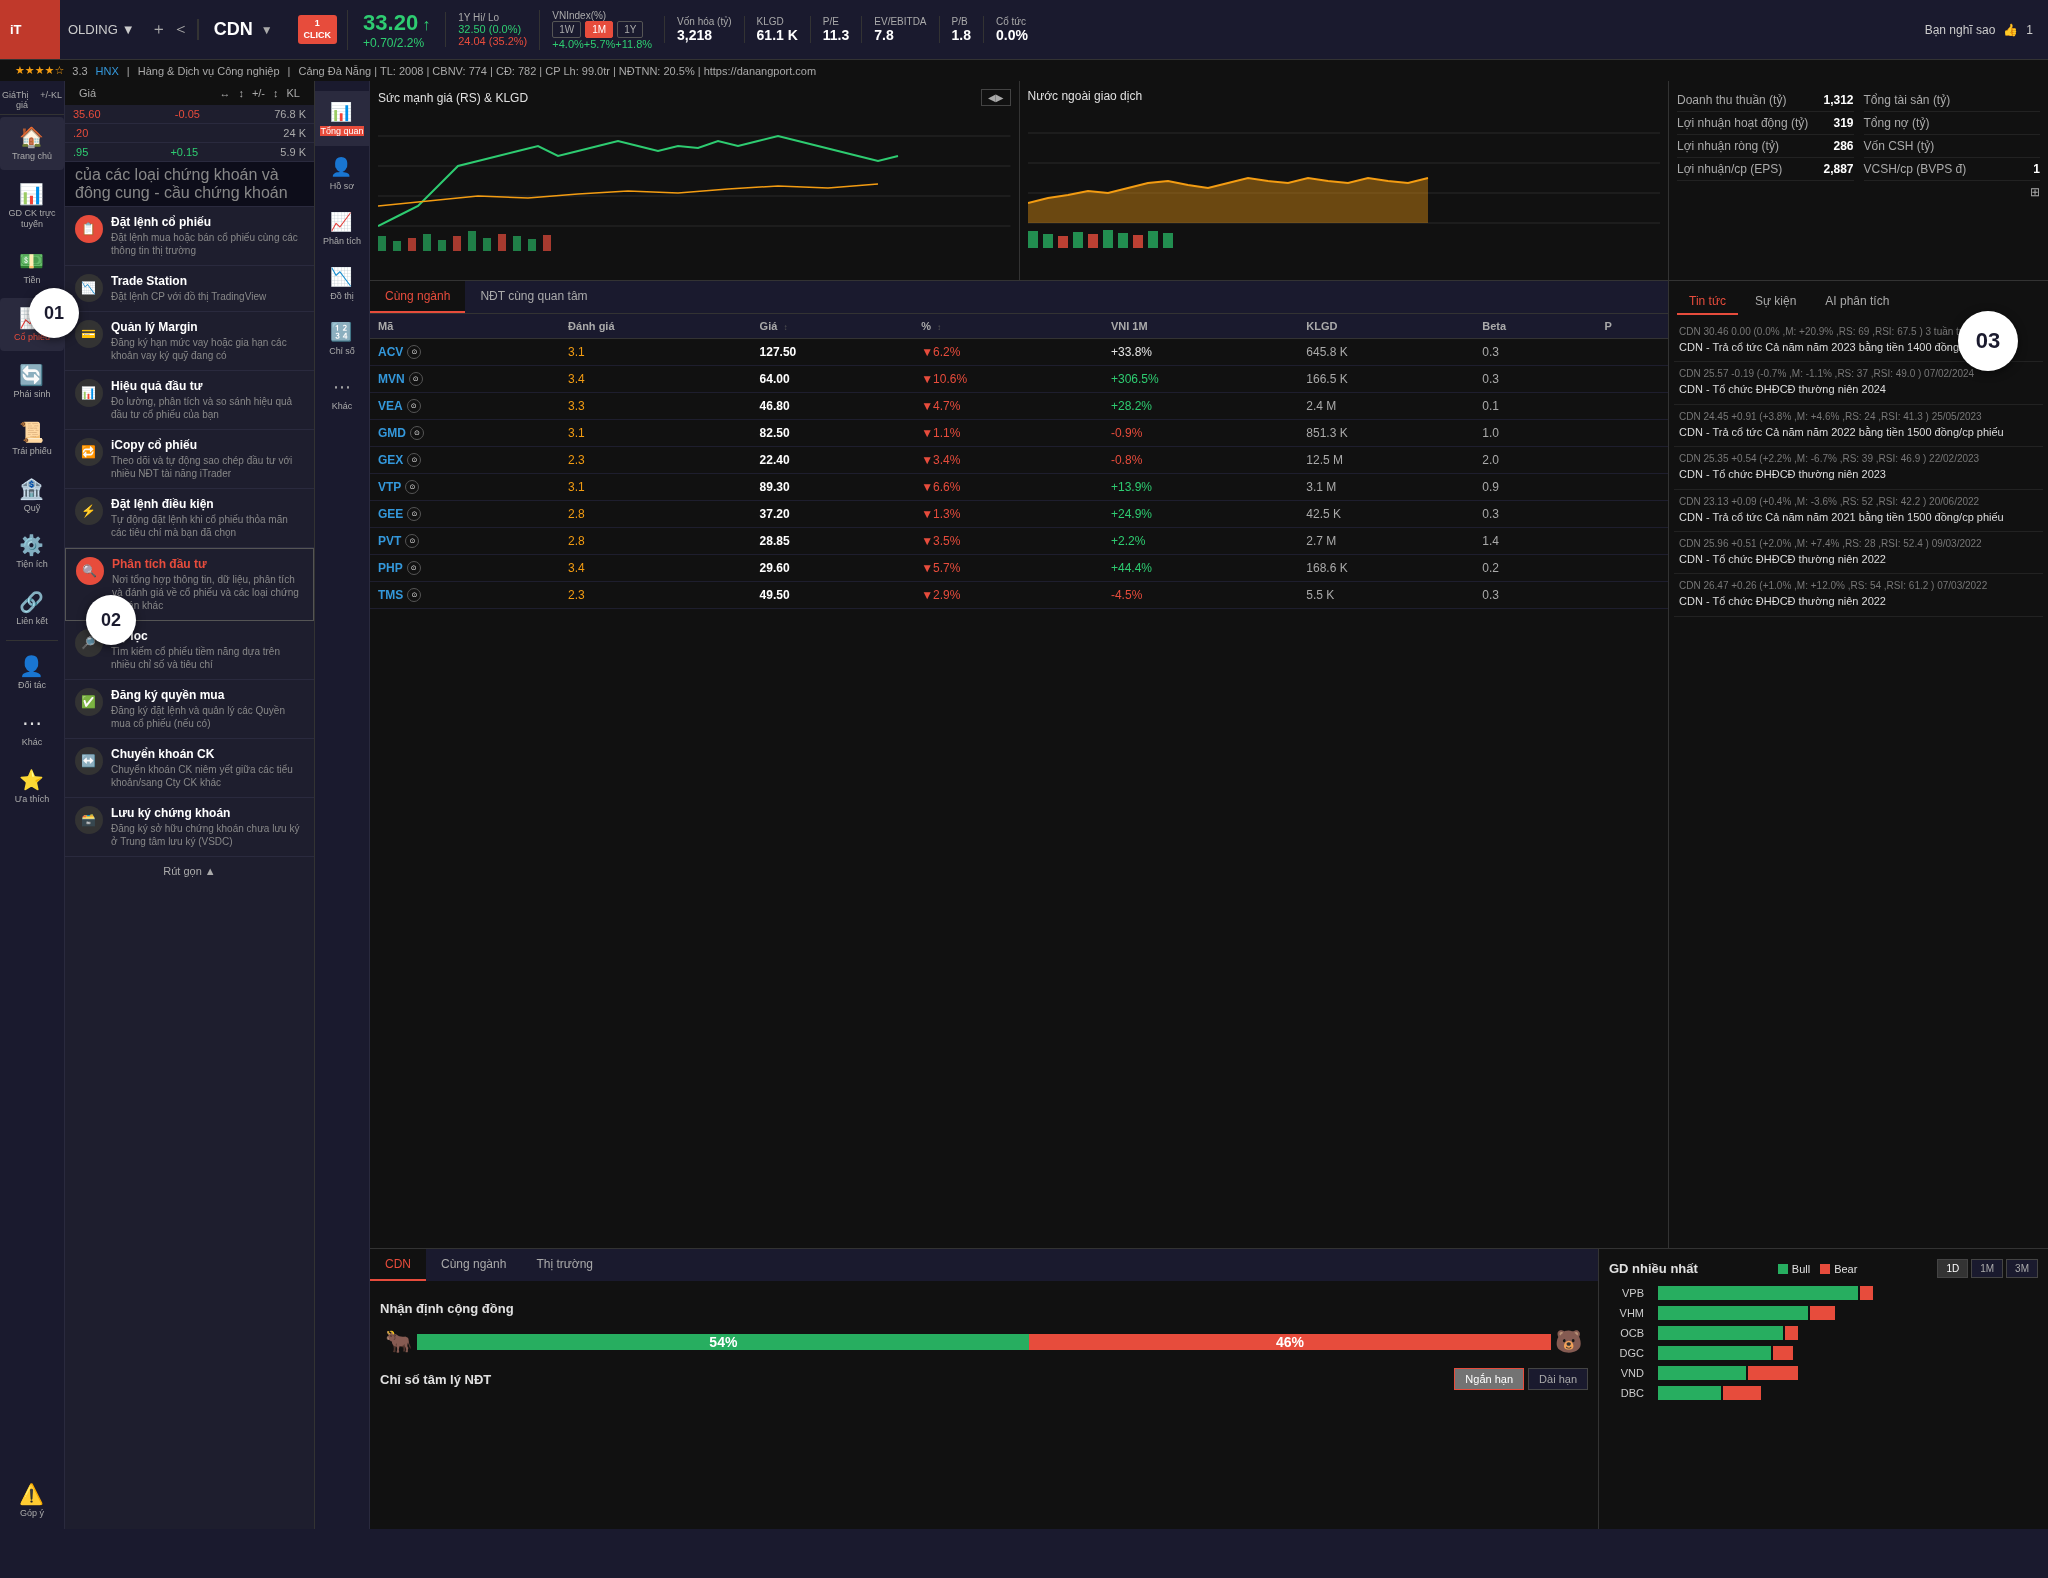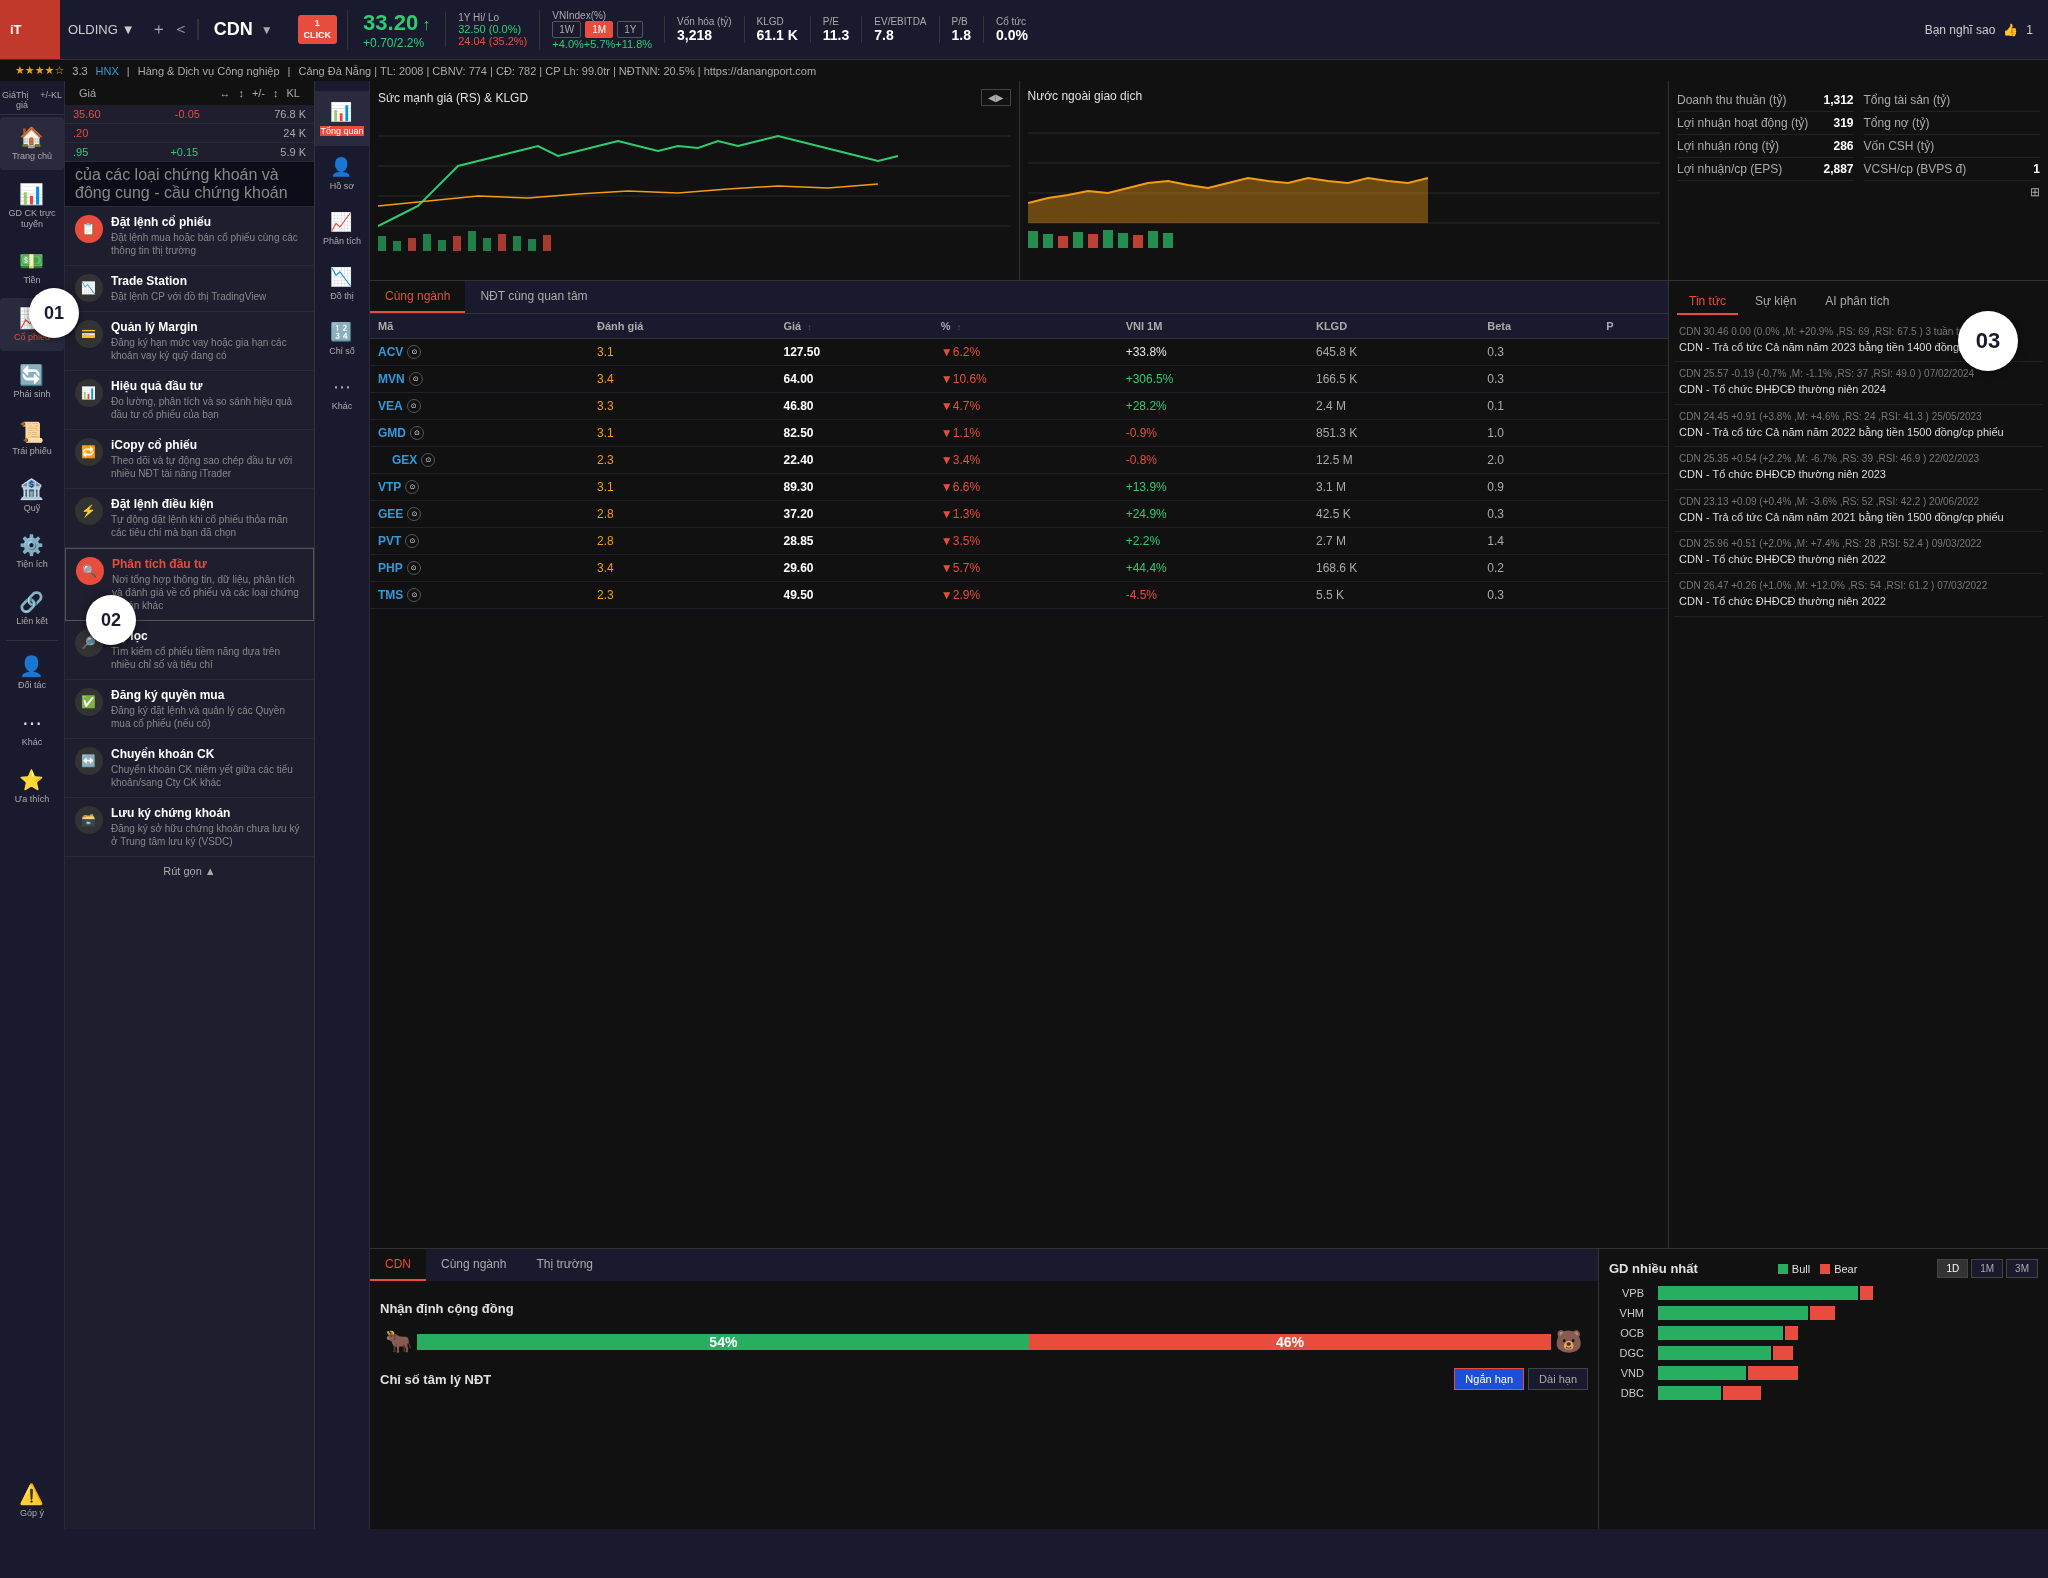--- a/index.html
+++ b/index.html
@@ -80,21 +80,21 @@
     .news-meta { color: #777; font-size: 10px; margin-bottom: 3px; }
     .news-title { color: #ddd; font-size: 11px; line-height: 1.4; }
     .bottom-tabs { display: flex; background: #1a1a2e; margin-bottom: 10px; }
     .community-section { padding: 10px; }
     .community-label { font-size: 13px; font-weight: bold; margin-bottom: 8px; color: #e0e0e0; }
     .sentiment-bar { display: flex; align-items: center; height: 36px; border-radius: 4px; overflow: hidden; margin-bottom: 8px; }
     .bull-bar { background: #27ae60; display: flex; align-items: center; justify-content: center; color: white; font-weight: bold; font-size: 14px; }
     .bear-bar { background: #e74c3c; display: flex; align-items: center; justify-content: center; color: white; font-weight: bold; font-size: 14px; }
     .investor-idx { font-size: 13px; font-weight: bold; margin-top: 8px; color: #e0e0e0; display: flex; justify-content: space-between; align-items: center; }
     .period-btn { padding: 4px 10px; background: #1a1a2e; border: 1px solid #444; color: #aaa; cursor: pointer; font-size: 11px; }
-    .period-btn.active { background: #1d4ed8; border-color: #e74c3c; color: white; }
+    .period-btn.active { background: #737373; border-color: #e74c3c; color: white; }
     .gd-header { display: flex; align-items: center; justify-content: space-between; margin-bottom: 8px; }
     .gd-title { font-size: 13px; font-weight: bold; color: #e0e0e0; }
     .legend { display: flex; gap: 10px; font-size: 11px; }
     .legend-item { display: flex; align-items: center; gap: 4px; }
     .legend-dot { width: 10px; height: 10px; }
     .period-tabs { display: flex; gap: 3px; }
     .period-tab { padding: 3px 8px; background: #1a1a2e; border: 1px solid #444; color: #aaa; cursor: pointer; font-size: 10px; }
     .period-tab.active { background: #333; color: white; }
     .stock-bar-row { display: flex; align-items: center; margin-bottom: 6px; gap: 14px; }
     .stock-bar-label { width: 35px; font-size: 11px; color: #ccc; text-align: right; }
@@ -616,21 +616,21 @@
       <td style="color:white;font-weight:bold;">82.50</td>
       <td style="color:#e74c3c;">▼1.1%</td>
       <td style="color:#e74c3c;">-0.9%</td>
       <td style="color:#aaa;">851.3 K</td>
       <td style="color:#aaa;">1.0</td>
       <td></td>
     </tr>
                 <tr>
       <td>
         <div style="display:flex;align-items:center;gap:4px;">
-          <span style="color:#3498db;font-weight:bold;margin-left:14px;">GEX</span>
+          <span style="color:#3498db;font-weight:bold;">GEX</span>
           <span style="width:14px;height:14px;border-radius:50%;border:1px solid #555;display:inline-flex;align-items:center;justify-content:center;font-size:7px;cursor:pointer;">⊙</span>
         </div>
       </td>
       <td style="color:#f39c12;">2.3</td>
       <td style="color:white;font-weight:bold;">22.40</td>
       <td style="color:#e74c3c;">▼3.4%</td>
       <td style="color:#e74c3c;">-0.8%</td>
       <td style="color:#aaa;">12.5 M</td>
       <td style="color:#aaa;">2.0</td>
       <td></td>

